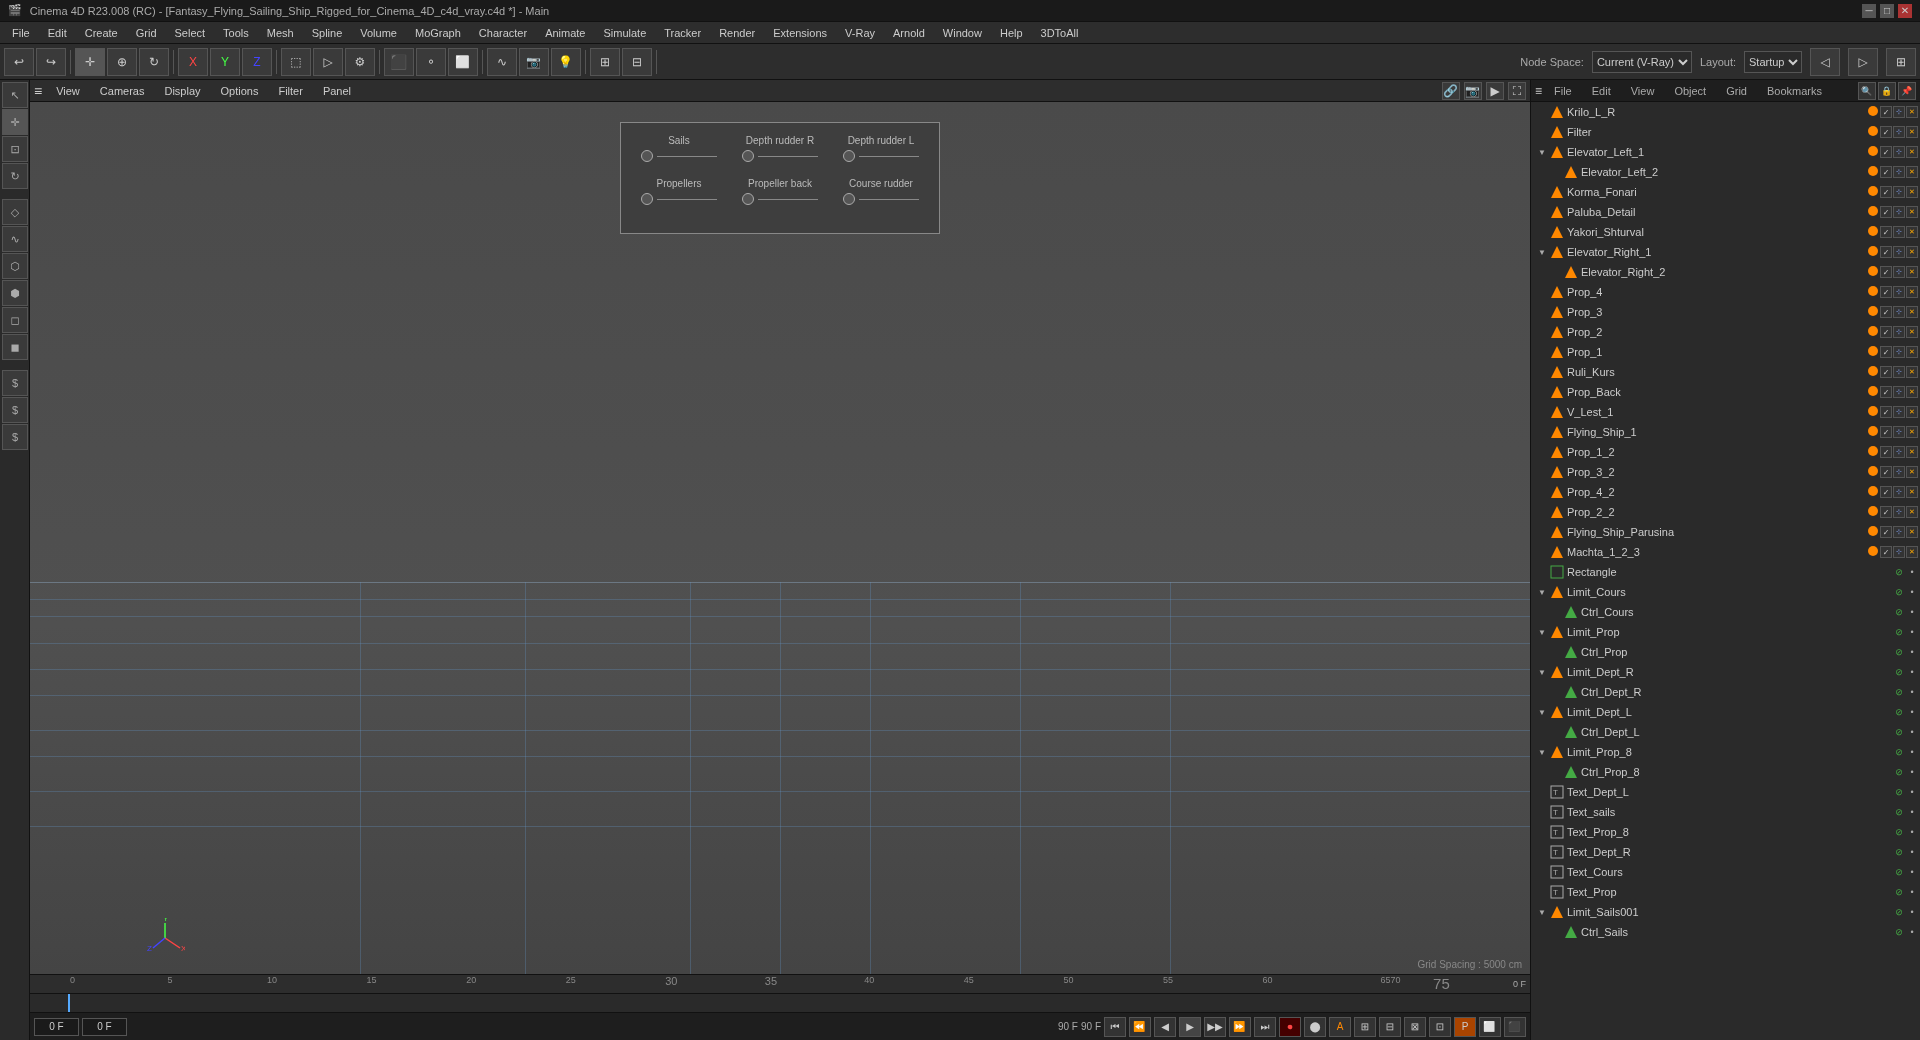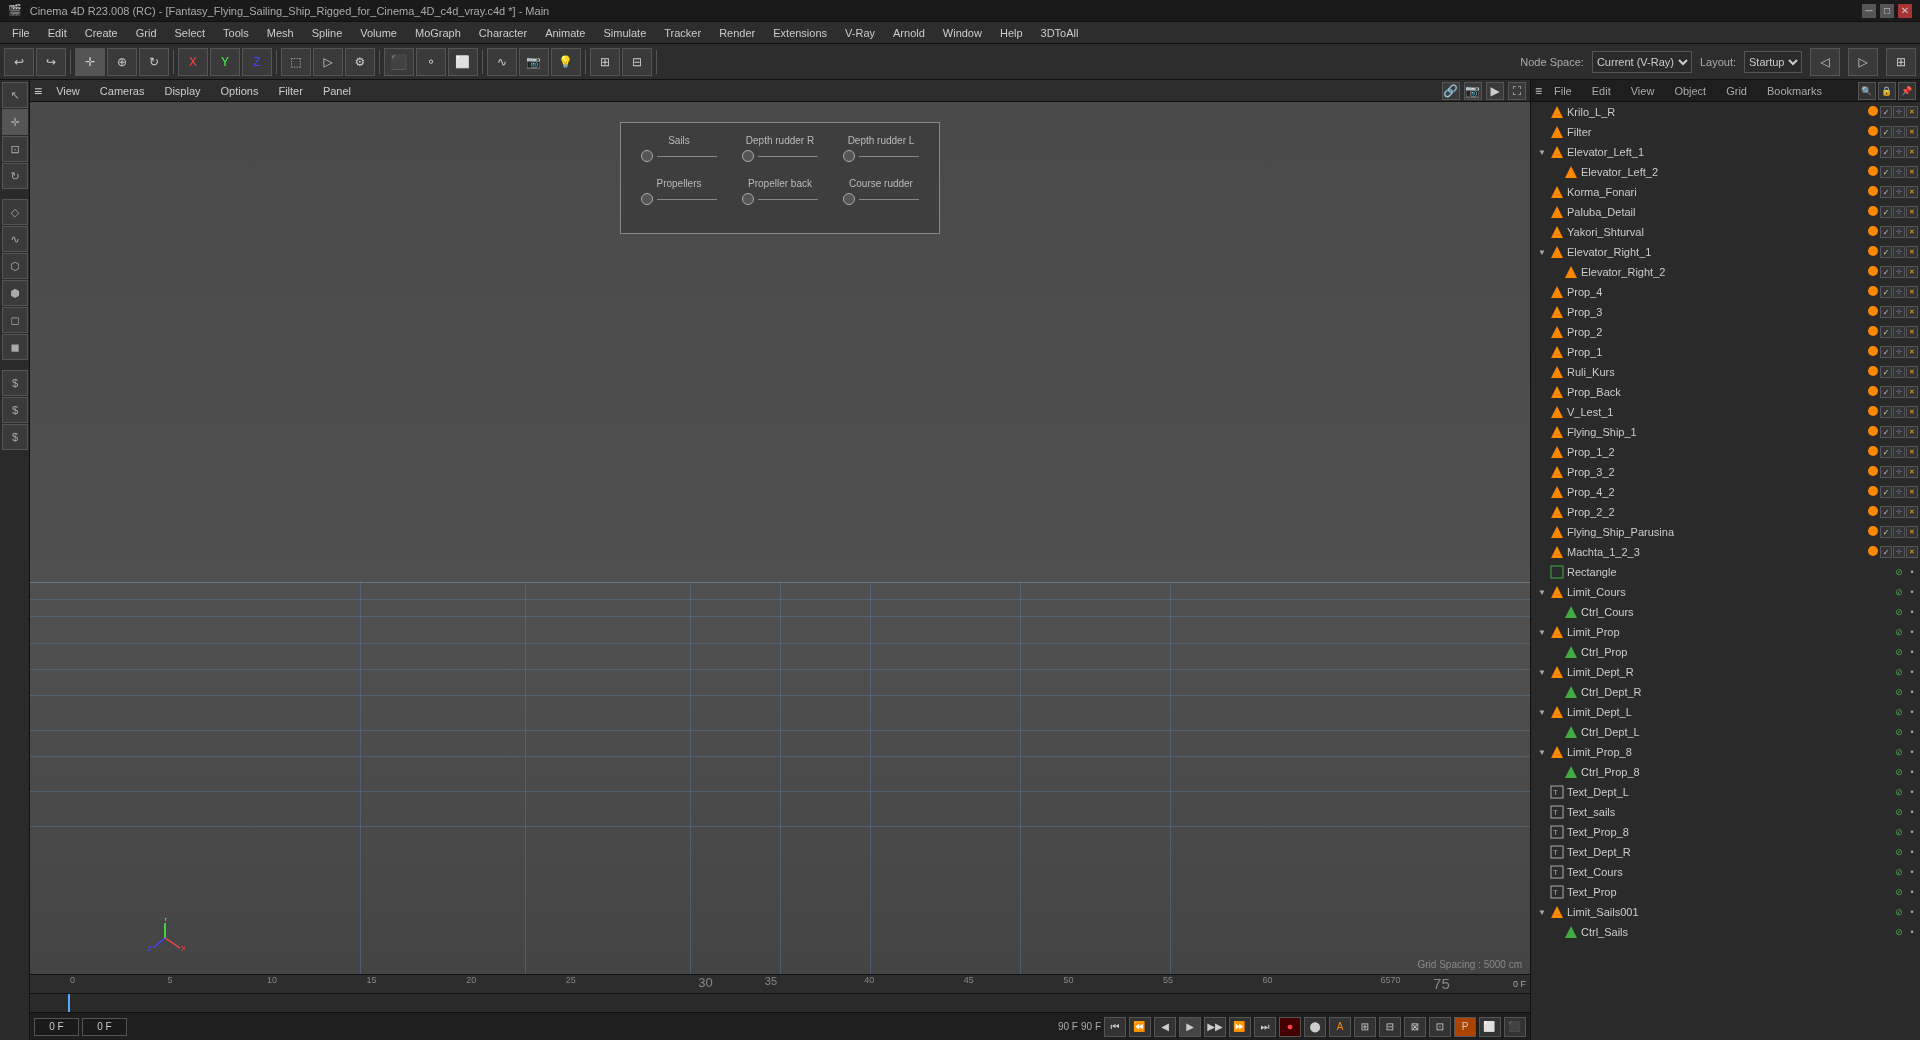--- a/index.html
+++ b/index.html
@@ -289,21 +289,21 @@
     <div id="timeline-ruler" style="position:relative; height:20px; background:#2d2d2d; border-top:1px solid #111; overflow:hidden;">
       <div style="position:absolute; left:38px; top:0; right:40px; height:100%; display:flex; align-items:center;">
 
         <div style="position:relative; width:100%; height:100%;">
           <span style="position:absolute; left:2px; font-size:9px; color:#888;">0</span>
           <span style="position:absolute; left:7%; font-size:9px; color:#888;">5</span>
           <span style="position:absolute; left:14%; font-size:9px; color:#888;">10</span>
           <span style="position:absolute; left:21%; font-size:9px; color:#888;">15</span>
           <span style="position:absolute; left:28%; font-size:9px; color:#888;">20</span>
           <span style="position:absolute; left:35%; font-size:9px; color:#888;">25</span>
-          <span style="position:absolute; left:42%; font-size:13px; color:#888;margin-left:33px;">30</span>
+          <span style="position:absolute; left:42%; font-size:11px; color:#888;">30</span>
           <span style="position:absolute; left:49%; font-size:11px; color:#888;">35</span>
           <span style="position:absolute; left:56%; font-size:9px; color:#888;">40</span>
           <span style="position:absolute; left:63%; font-size:9px; color:#888;">45</span>
           <span style="position:absolute; left:70%; font-size:9px; color:#888;">50</span>
           <span style="position:absolute; left:77%; font-size:9px; color:#888;">55</span>
           <span style="position:absolute; left:84%; font-size:9px; color:#888;">60</span>
           <span style="position:absolute; left:89%; font-size:9px; color:#888;margin-left:47px;">65</span>
           <span style="position:absolute; left:93%; font-size:9px; color:#888;">70</span>
           <span style="position:absolute; left:96%; font-size:15px; color:#888;">75</span>
         </div>

